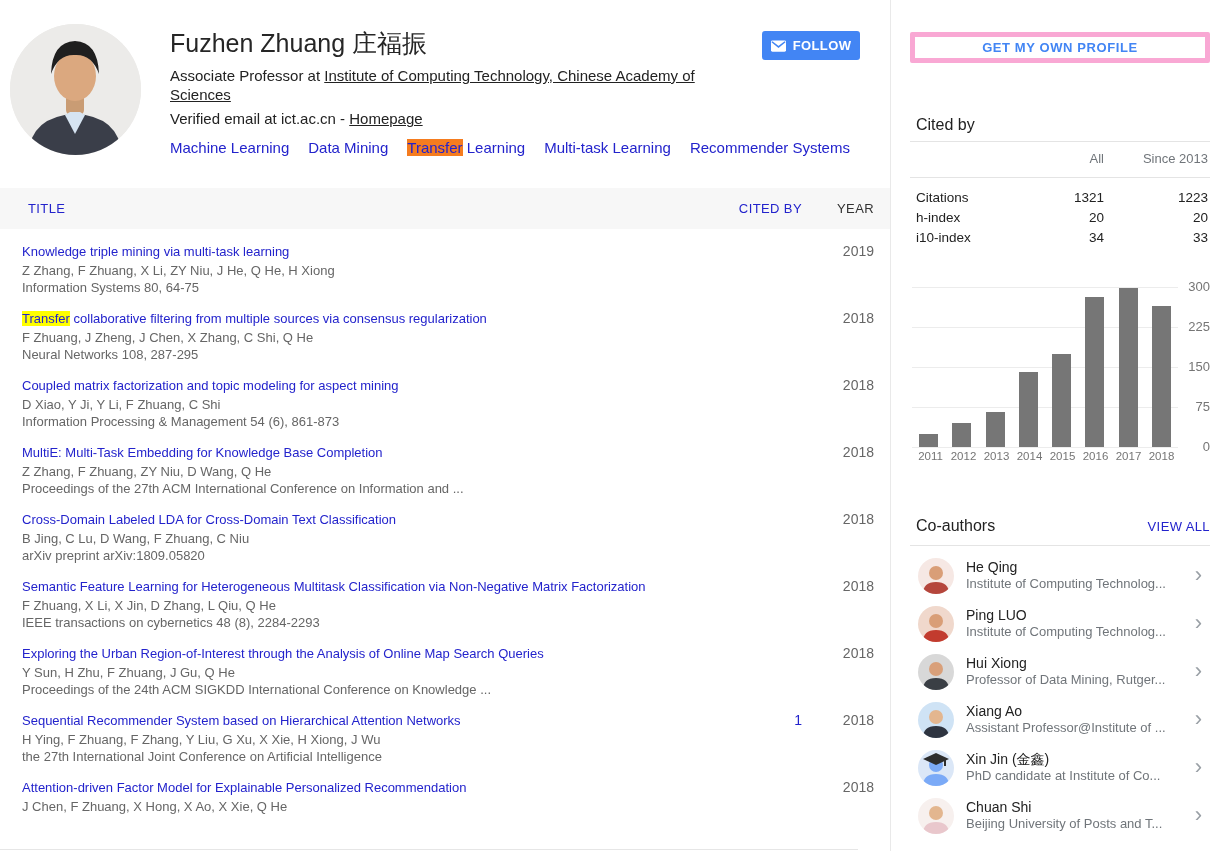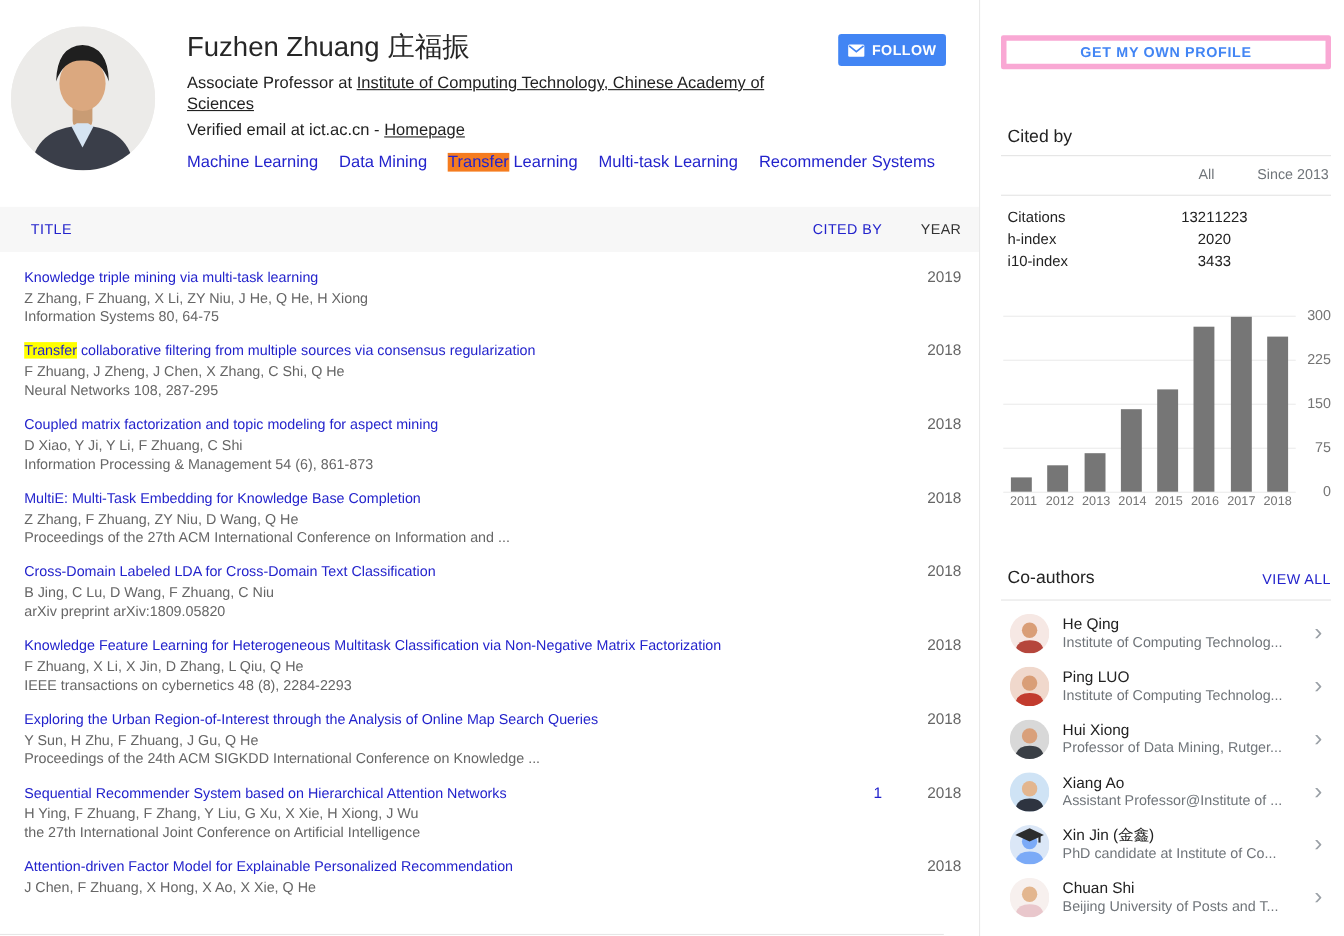--- a/index.html
+++ b/index.html
@@ -48,21 +48,21 @@
   .section-title{font-size:16px; color:var(--text);}
   .cited-title{position:absolute; left:6px; top:116px;}
   .hr{position:absolute; left:0; width:300px; border-top:1px solid #e4e4e4;}
   .hr1{top:141px;} .hr2{top:177px;} .hr3{top:545px;}
   .stats-head{position:absolute; top:151px; left:6px; width:292px; display:flex; font-size:13px; color:#70757a;}
   .stats-head .sp{flex:1;} .stats-head .c-all{width:90px; text-align:right;} .stats-head .c-since{width:104px; text-align:right;}
   .stats-rows{position:absolute; top:188px; left:6px; width:292px;}
   .stat-row{display:flex; font-size:13.5px; height:20px; line-height:20px;}
   .stat-row .lbl{flex:1; color:var(--text);}
   .stat-row .v-all{width:90px; text-align:right;}
-  .stat-row .v-since{width:104px; }
+  .stat-row .v-since{width:104px; text-align:right;}
 
   
   .chart{position:absolute; left:2px; top:287px; width:298px; height:182px;}
   .gline{position:absolute; left:0; width:266px; border-top:1px solid #ececec; z-index:1;}
   .ylab{position:absolute; left:268px; width:30px; text-align:right; font-size:13px; color:var(--gray); line-height:16px; z-index:1;}
   .bars{position:absolute; left:0; top:0; width:266px; height:160px; display:flex; align-items:flex-end; justify-content:space-around; z-index:2;}
   .bar{width:19px; background:var(--bar); cursor:pointer;}
   .years{position:absolute; left:0; top:163px; width:266px; display:flex; justify-content:flex-end;}
   .year{width:33px; text-align:center; font-size:11.5px; color:var(--gray);}
 
@@ -176,21 +176,21 @@
             <div class="p-title"><span>Cross-Domain Labeled LDA for Cross-Domain Text Classification</span></div>
             <div class="p-meta">B Jing, C Lu, D Wang, F Zhuang, C Niu</div>
             <div class="p-meta">arXiv preprint arXiv:1809.05820</div>
           </div>
           <div class="p-cited"></div>
           <div class="p-year">2018</div>
         </div>
 
         <div class="pub">
           <div class="p-main">
-            <div class="p-title"><span>Knowledge Feature Learning for Heterogeneous Multitask Classification via Non-Negative Matrix Factorization</span></div>
+            <div class="p-title"><span>Semantic Feature Learning for Heterogeneous Multitask Classification via Non-Negative Matrix Factorization</span></div>
             <div class="p-meta">F Zhuang, X Li, X Jin, D Zhang, L Qiu, Q He</div>
             <div class="p-meta">IEEE transactions on cybernetics 48 (8), 2284-2293</div>
           </div>
           <div class="p-cited"></div>
           <div class="p-year">2018</div>
         </div>
 
         <div class="pub">
           <div class="p-main">
             <div class="p-title"><span>Exploring the Urban Region-of-Interest through the Analysis of Online Map Search Queries</span></div>

